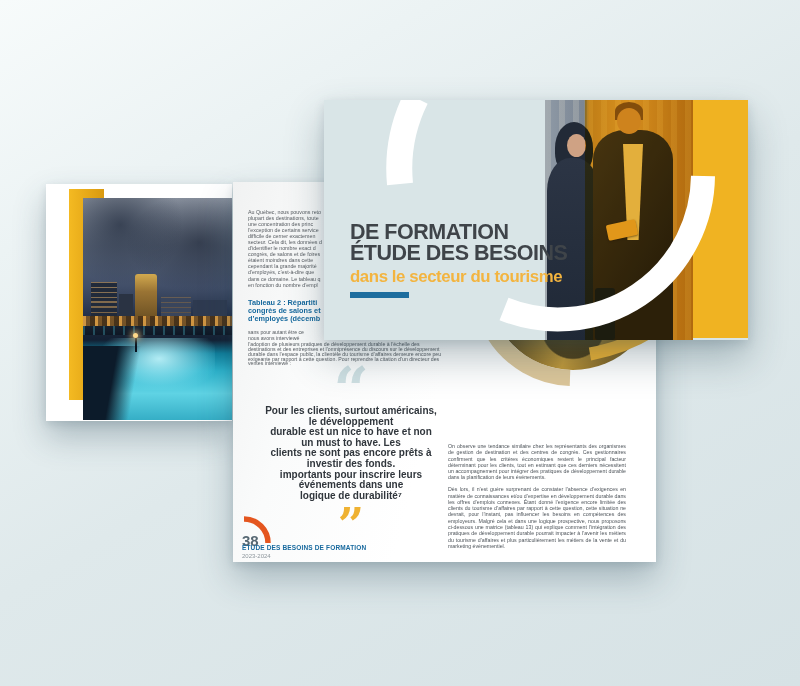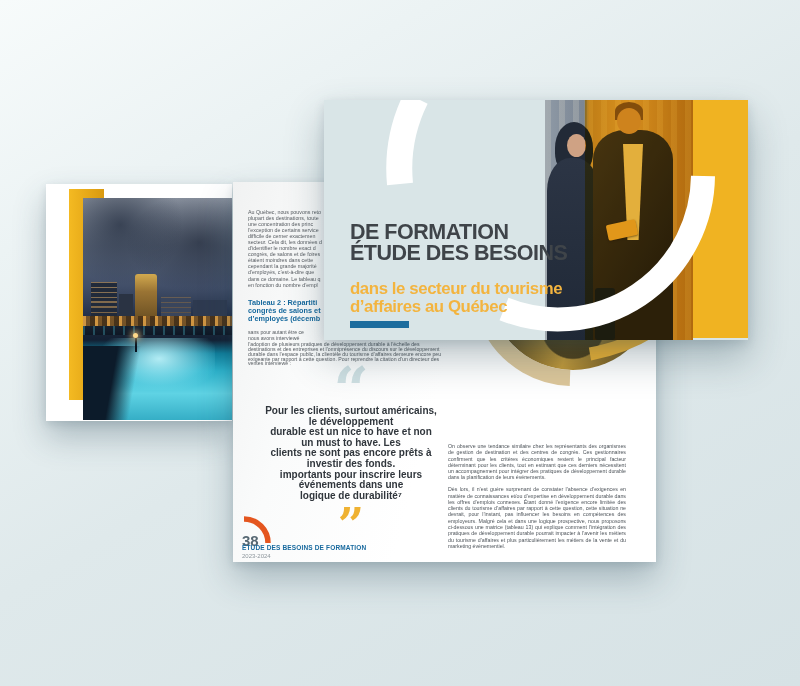--- a/index.html
+++ b/index.html
@@ -101,21 +101,21 @@
     clip-path:polygon(0 0,100% 0,78% 100%,22% 100%);}
   .pp-tablet{left:62px;top:122px;width:30px;height:16px;border-radius:2px;background:#edc653;
     transform:rotate(-12deg);box-shadow:0 1px 2px rgba(40,30,5,.5);}
   .pp-luggage{left:50px;top:188px;width:20px;height:52px;border-radius:3px;background:#1d2430;}
   .pp-yellow-ov{left:40px;top:0;width:108px;height:240px;background:#f0b421;
     mix-blend-mode:multiply;opacity:.8;}
   .cov-svg{left:0;top:0;}
   .cov-title{left:26px;top:122px;width:360px;}
   .t-main{font-size:21.5px;line-height:21px;font-weight:800;letter-spacing:-.5px;color:#3f4449;}
   .t-sub{font-size:16.8px;line-height:17.6px;font-weight:700;letter-spacing:-.4px;color:#f3b43f;}
-  .t-sub.first{margin-top:16px;}
+  .t-sub.first{margin-top:4px;}
   .t-bar{width:59px;height:6.5px;margin-top:6px;background:#1d6d9e;}
 </style>
 </head>
 <body>
 
 <div class="stage">
 
   <div class="abs mtl-page">
     <div class="abs mtl-yellow"></div>
     <div class="abs mtl-photo">
@@ -206,18 +206,17 @@
 
     <svg class="abs cov-svg" width="424" height="240" viewBox="0 0 424 240">
       <path d="M 76 84 A 159 159 0 0 1 92 -2" fill="none" stroke="#ffffff" stroke-width="26"></path>
       <path d="M 379 76 A 145 145 0 0 1 180 209" fill="none" stroke="#ffffff" stroke-width="24"></path>
     </svg>
 
     <div class="abs cov-title">
       <div class="t-main">DE FORMATION</div>
       <div class="t-main">ÉTUDE DES BESOINS</div>
       <div class="t-sub first">dans le secteur du tourisme</div>
-      <div class="t-sub">d’affaires au Québec</div>
       <div class="t-bar"></div>
     </div>
   </div>
 
 </div>
 
 </body></html>

